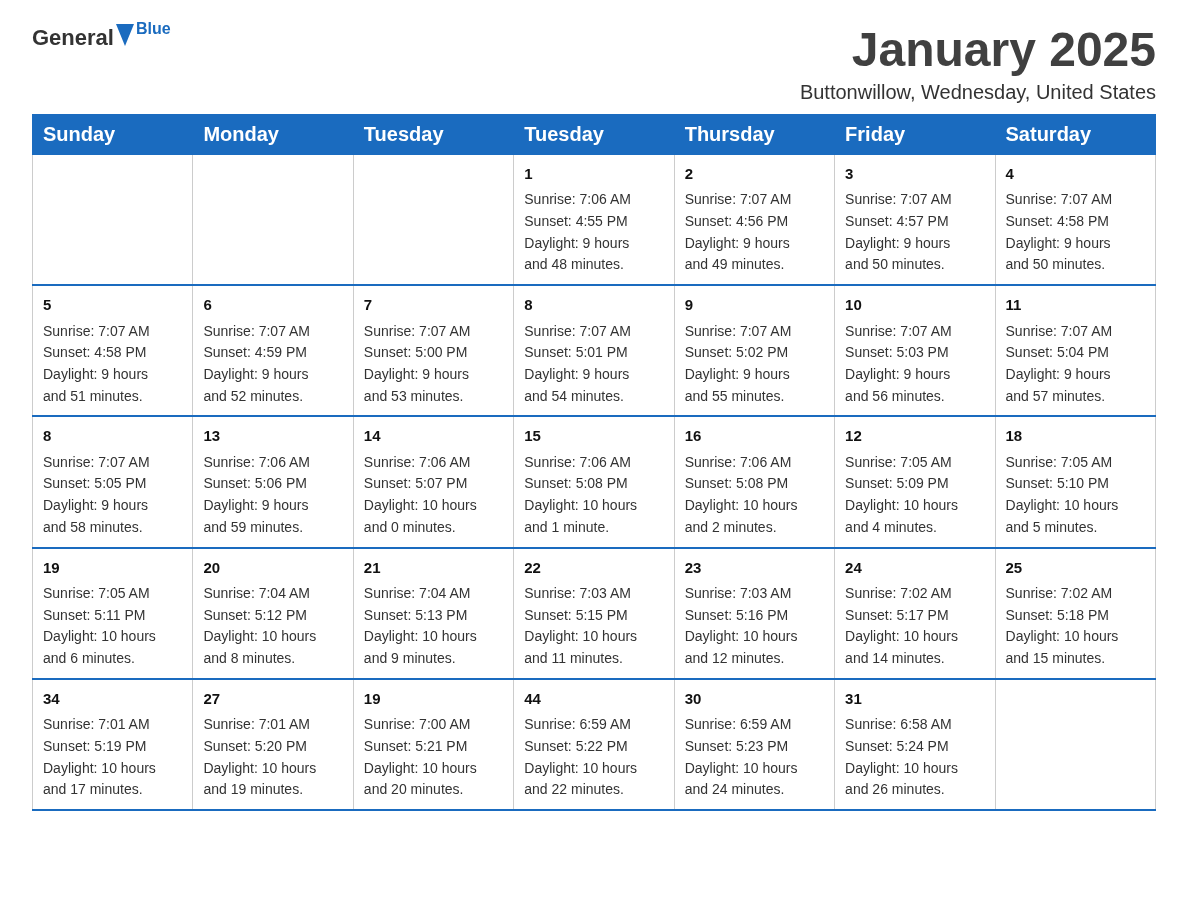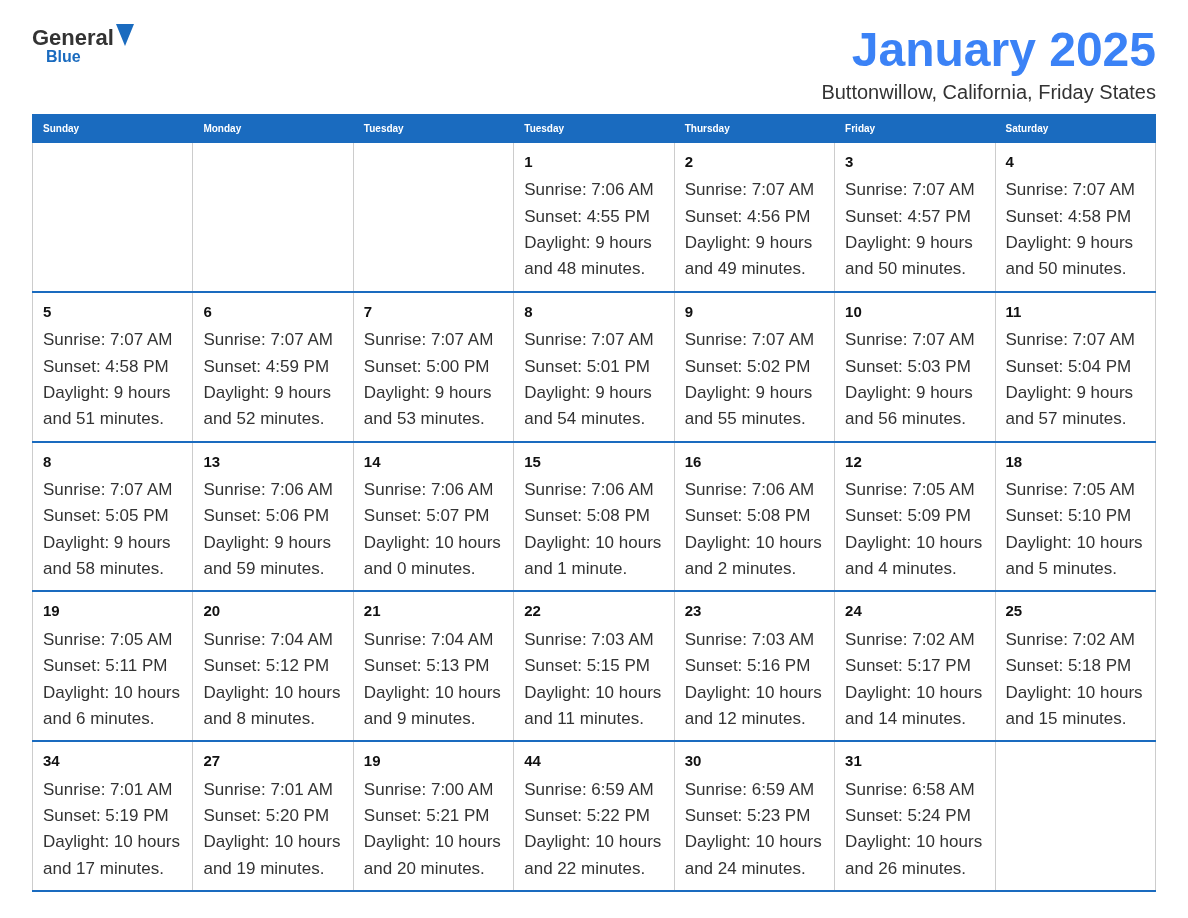--- a/index.html
+++ b/index.html
@@ -12,62 +12,62 @@
       min-height: 918px;
     }
     .header-row {
       display: flex;
       align-items: flex-start;
       justify-content: space-between;
       margin-bottom: 10px;
     }
     .logo {
       display: flex;
-      flex-direction: column;
+      flex-direction: row;
       align-items: flex-start;
     }
     .logo-text {
       display: flex;
       align-items: center;
       font-size: 22px;
       font-weight: bold;
       color: #333;
     }
     .logo-text .general { color: #333; }
     .logo-underline {
       color: #1a6bbf;
       font-size: 16px;
       font-weight: bold;
       margin-top: -4px;
-      margin-left: 14px;
+      margin-left: 2px;
     }
     .title-block {
       text-align: right;
     }
     .title-block h1 {
       font-size: 48px;
       font-weight: bold;
-      color: #3b82f6;
+      color: #404040;
       line-height: 1.1;
     }
     .title-block h2 {
       font-size: 20px;
       font-weight: normal;
       color: #333;
       margin-top: 4px;
     }
     .calendar-table {
       width: 100%;
       border-collapse: collapse;
       margin-top: 10px;
     }
     .calendar-table thead tr th {
       background-color: #1a6bbf;
       color: #fff;
-      font-size: 10px;
+      font-size: 20px;
       font-weight: bold;
       padding: 8px 10px;
       border: 1px solid #1a6bbf;
       text-align: left;
     }
     .calendar-table tbody tr td {
       vertical-align: top;
       padding: 8px 10px;
       border: 1px solid #ccc;
       font-size: 12.5px;
@@ -80,21 +80,21 @@
       border-bottom: 2px solid #1a6bbf;
     }
     .day-number {
       font-size: 15px;
       font-weight: bold;
       color: #111;
       display: block;
       margin-bottom: 4px;
     }
     .day-info {
-      font-size: 17px;
+      font-size: 14px;
       color: #333;
       line-height: 1.55;
     }
     .empty-cell {
       background: #fff;
     }
   </style>
 </head>
 <body>
 
@@ -105,21 +105,21 @@
       <span style="display:inline-block; margin-left:2px;">
         <svg width="18" height="22" viewBox="0 0 18 22">
           <polygon points="0,0 18,0 9,22" fill="#1a6bbf"></polygon>
         </svg>
       </span>
     </div>
     <div class="logo-underline">Blue</div>
   </div>
   <div class="title-block">
     <h1>January 2025</h1>
-    <h2>Buttonwillow, California, Friday States</h2>
+    <h2>Buttonwillow, Wednesday, United States</h2>
   </div>
 </div>
 
 <table class="calendar-table">
   <thead>
     <tr>
     <th>Sunday</th>
         <th>Monday</th>
         <th>Tuesday</th>
         <th>Tuesday</th>

